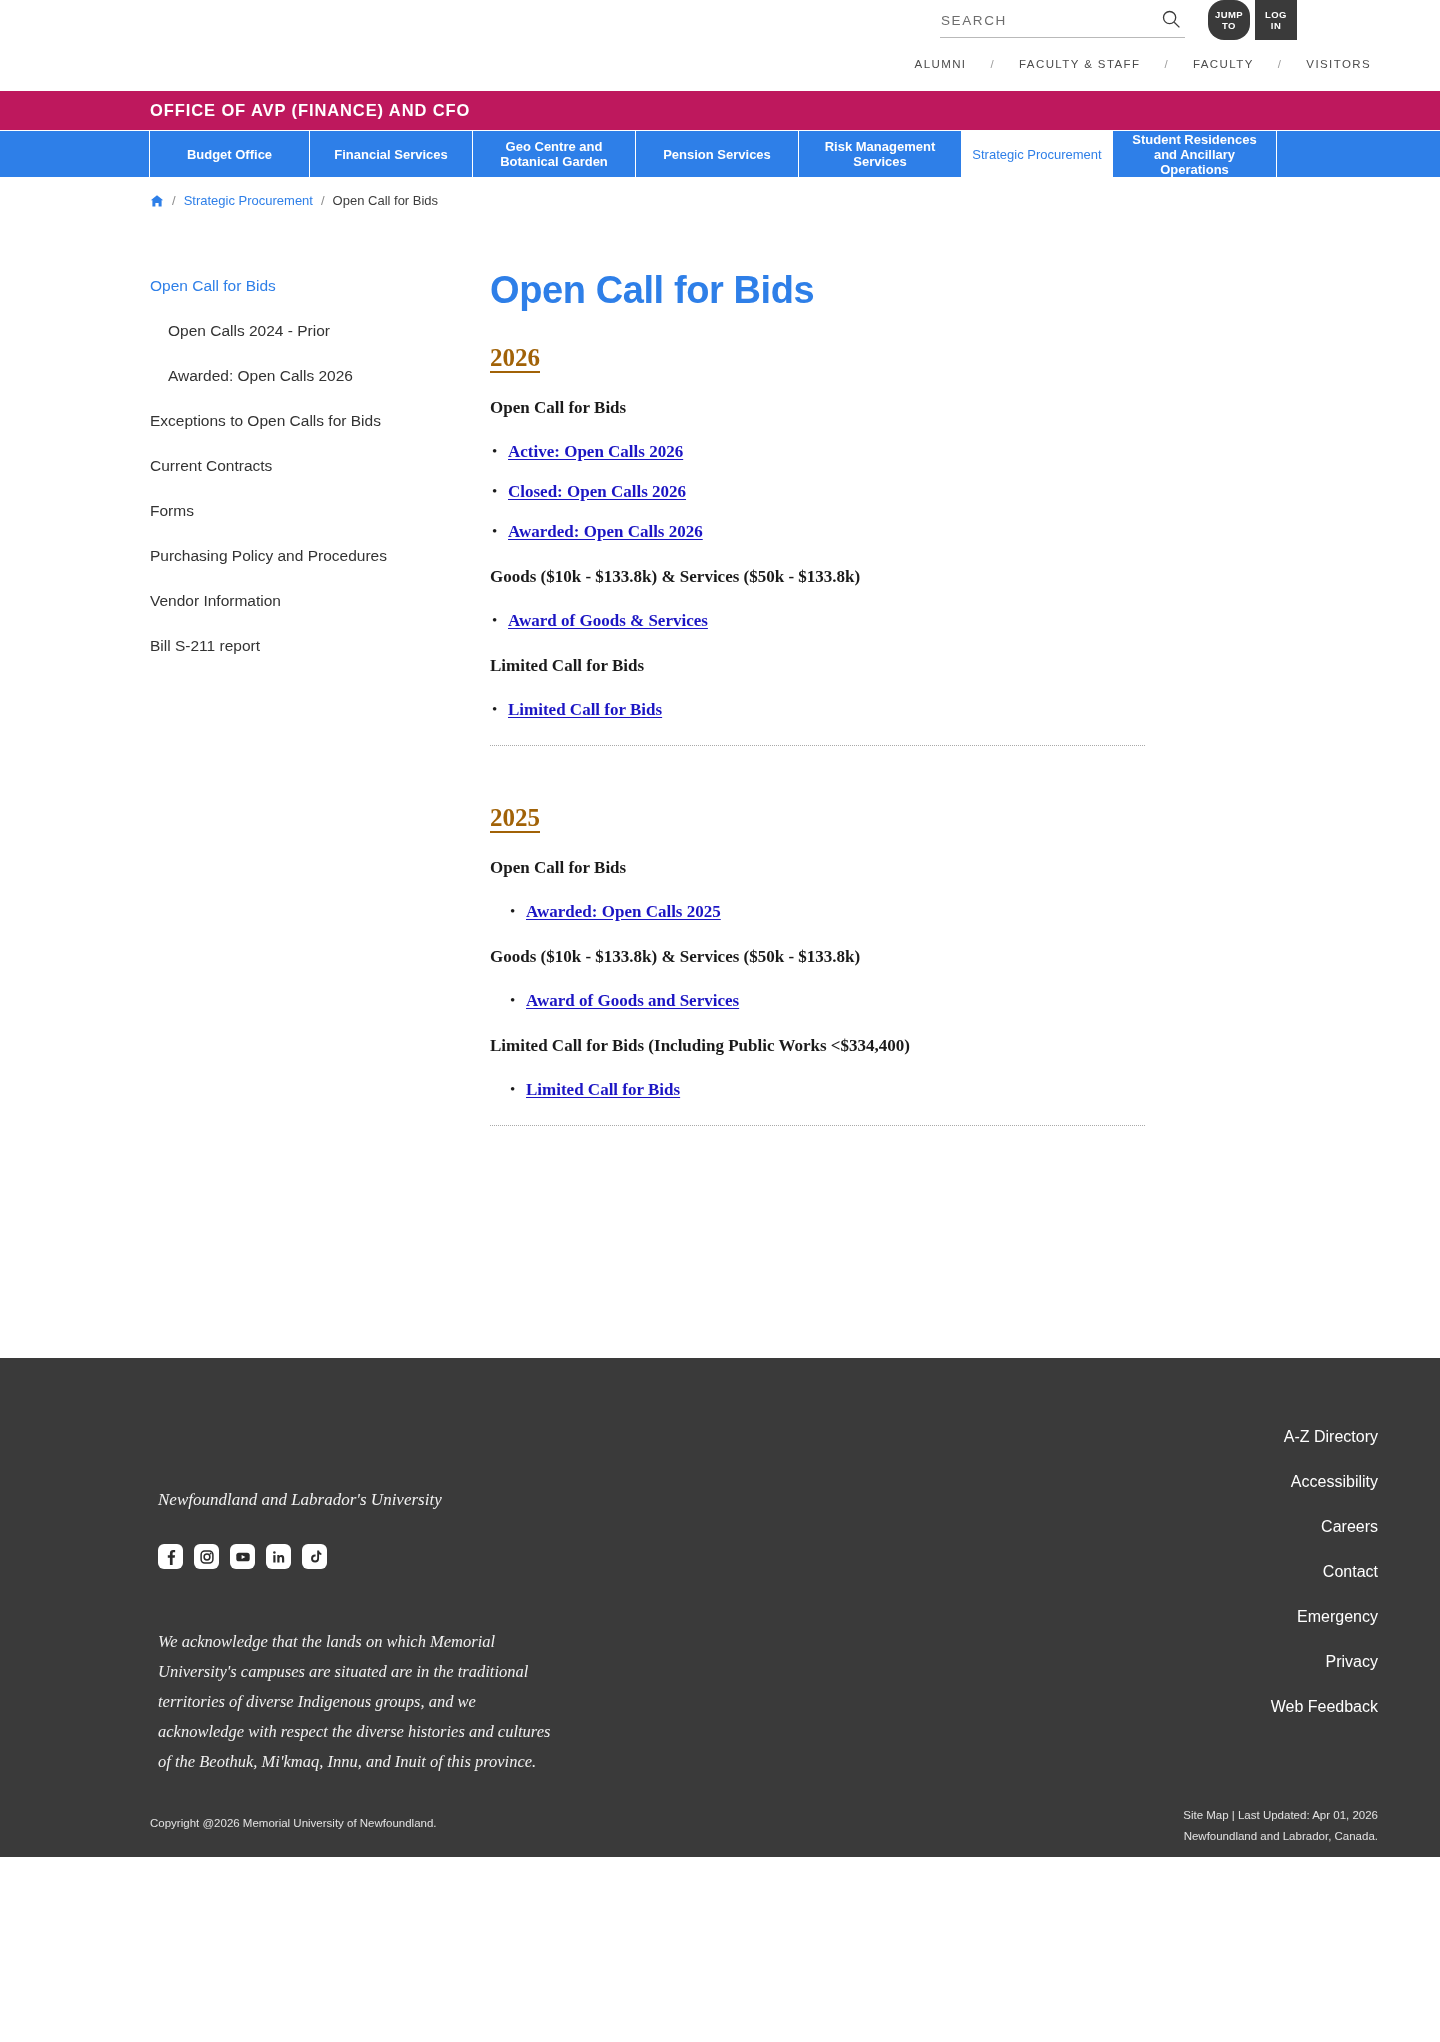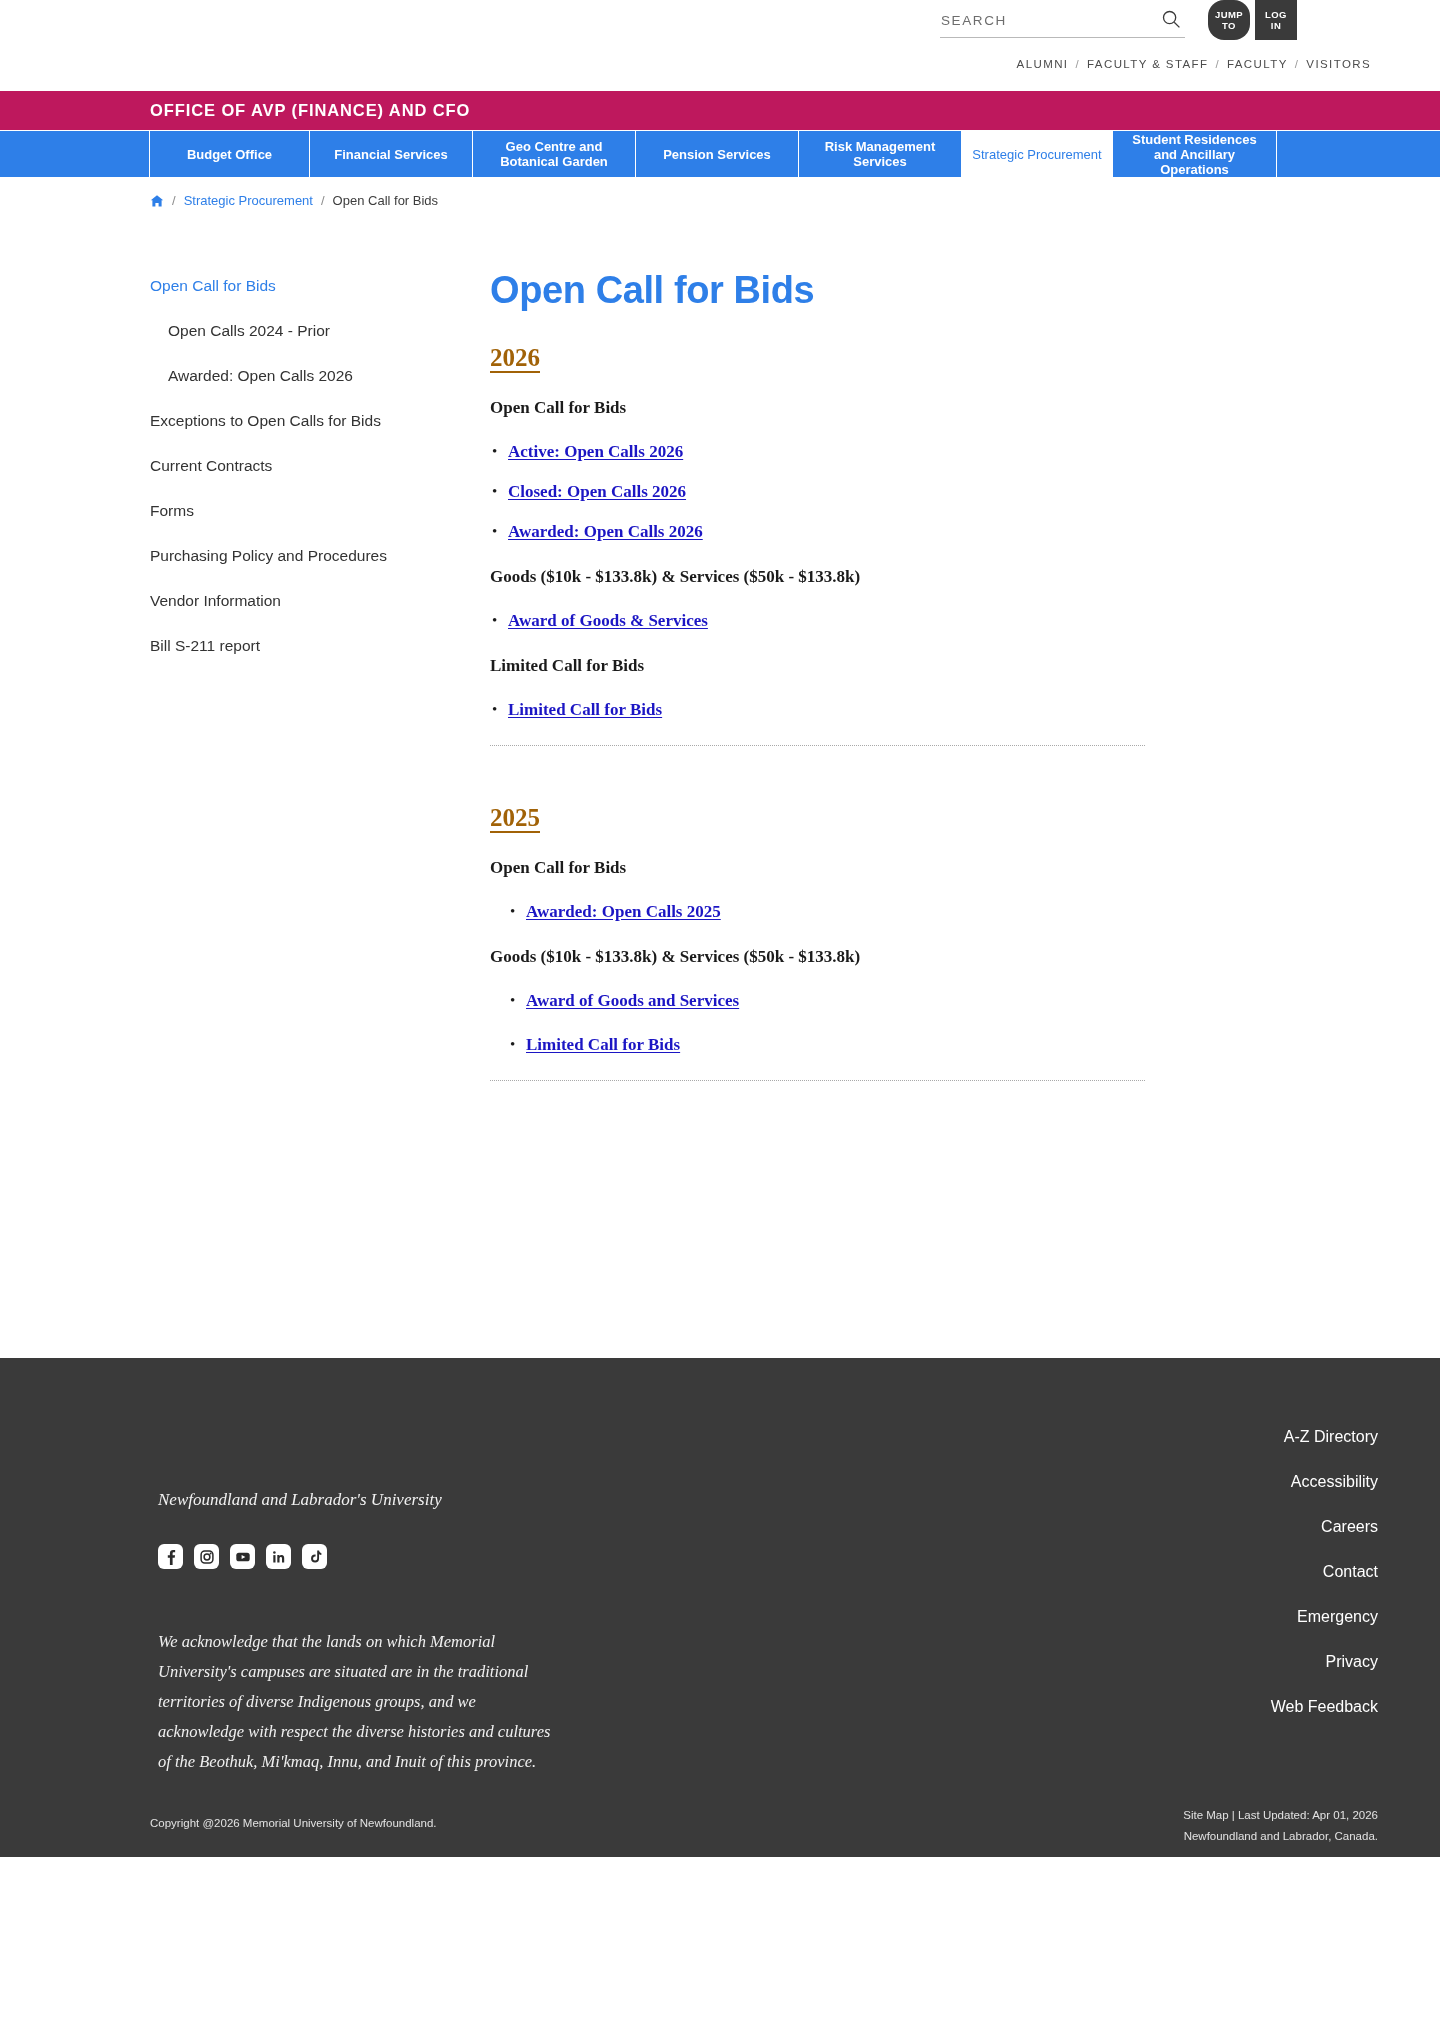--- a/index.html
+++ b/index.html
@@ -73,21 +73,21 @@
   }
   .btn-jump { left: 1208px; border-radius: 16px; }
   .btn-login { left: 1255px; }
 
   .audience-row {
     position: absolute;
     right: 62px;
     top: 58px;
     display: flex;
     align-items: center;
-    gap: 0px;
+    gap: 17px;
     font-size: 11.5px;
     letter-spacing: 1.4px;
     color: #4c4c4c;
   }
   .audience-row a {
     color: #4c4c4c;
     text-decoration: none;
     padding: 0 7px;
   }
   .audience-sep { color: #9a9a9a; }
@@ -411,20 +411,21 @@
       <div class="sec-label">Open Call for Bids</div>
       <ul class="links indent">
         <li><a href="#">Awarded: Open Calls 2025</a></li>
       </ul>
 
       <div class="sec-label">Goods ($10k - $133.8k) &amp; Services ($50k - $133.8k)</div>
       <ul class="links indent">
         <li><a href="#">Award of Goods and Services</a></li>
       </ul>
 
+      <div class="sec-label">Limited Call for Bids (Including Public Works &lt;$334,400)</div>
       <ul class="links indent">
         <li><a href="#">Limited Call for Bids</a></li>
       </ul>
 
       <hr class="sec-divider">
     </section>
   </main>
 </div>
 
 <footer class="site-footer">

